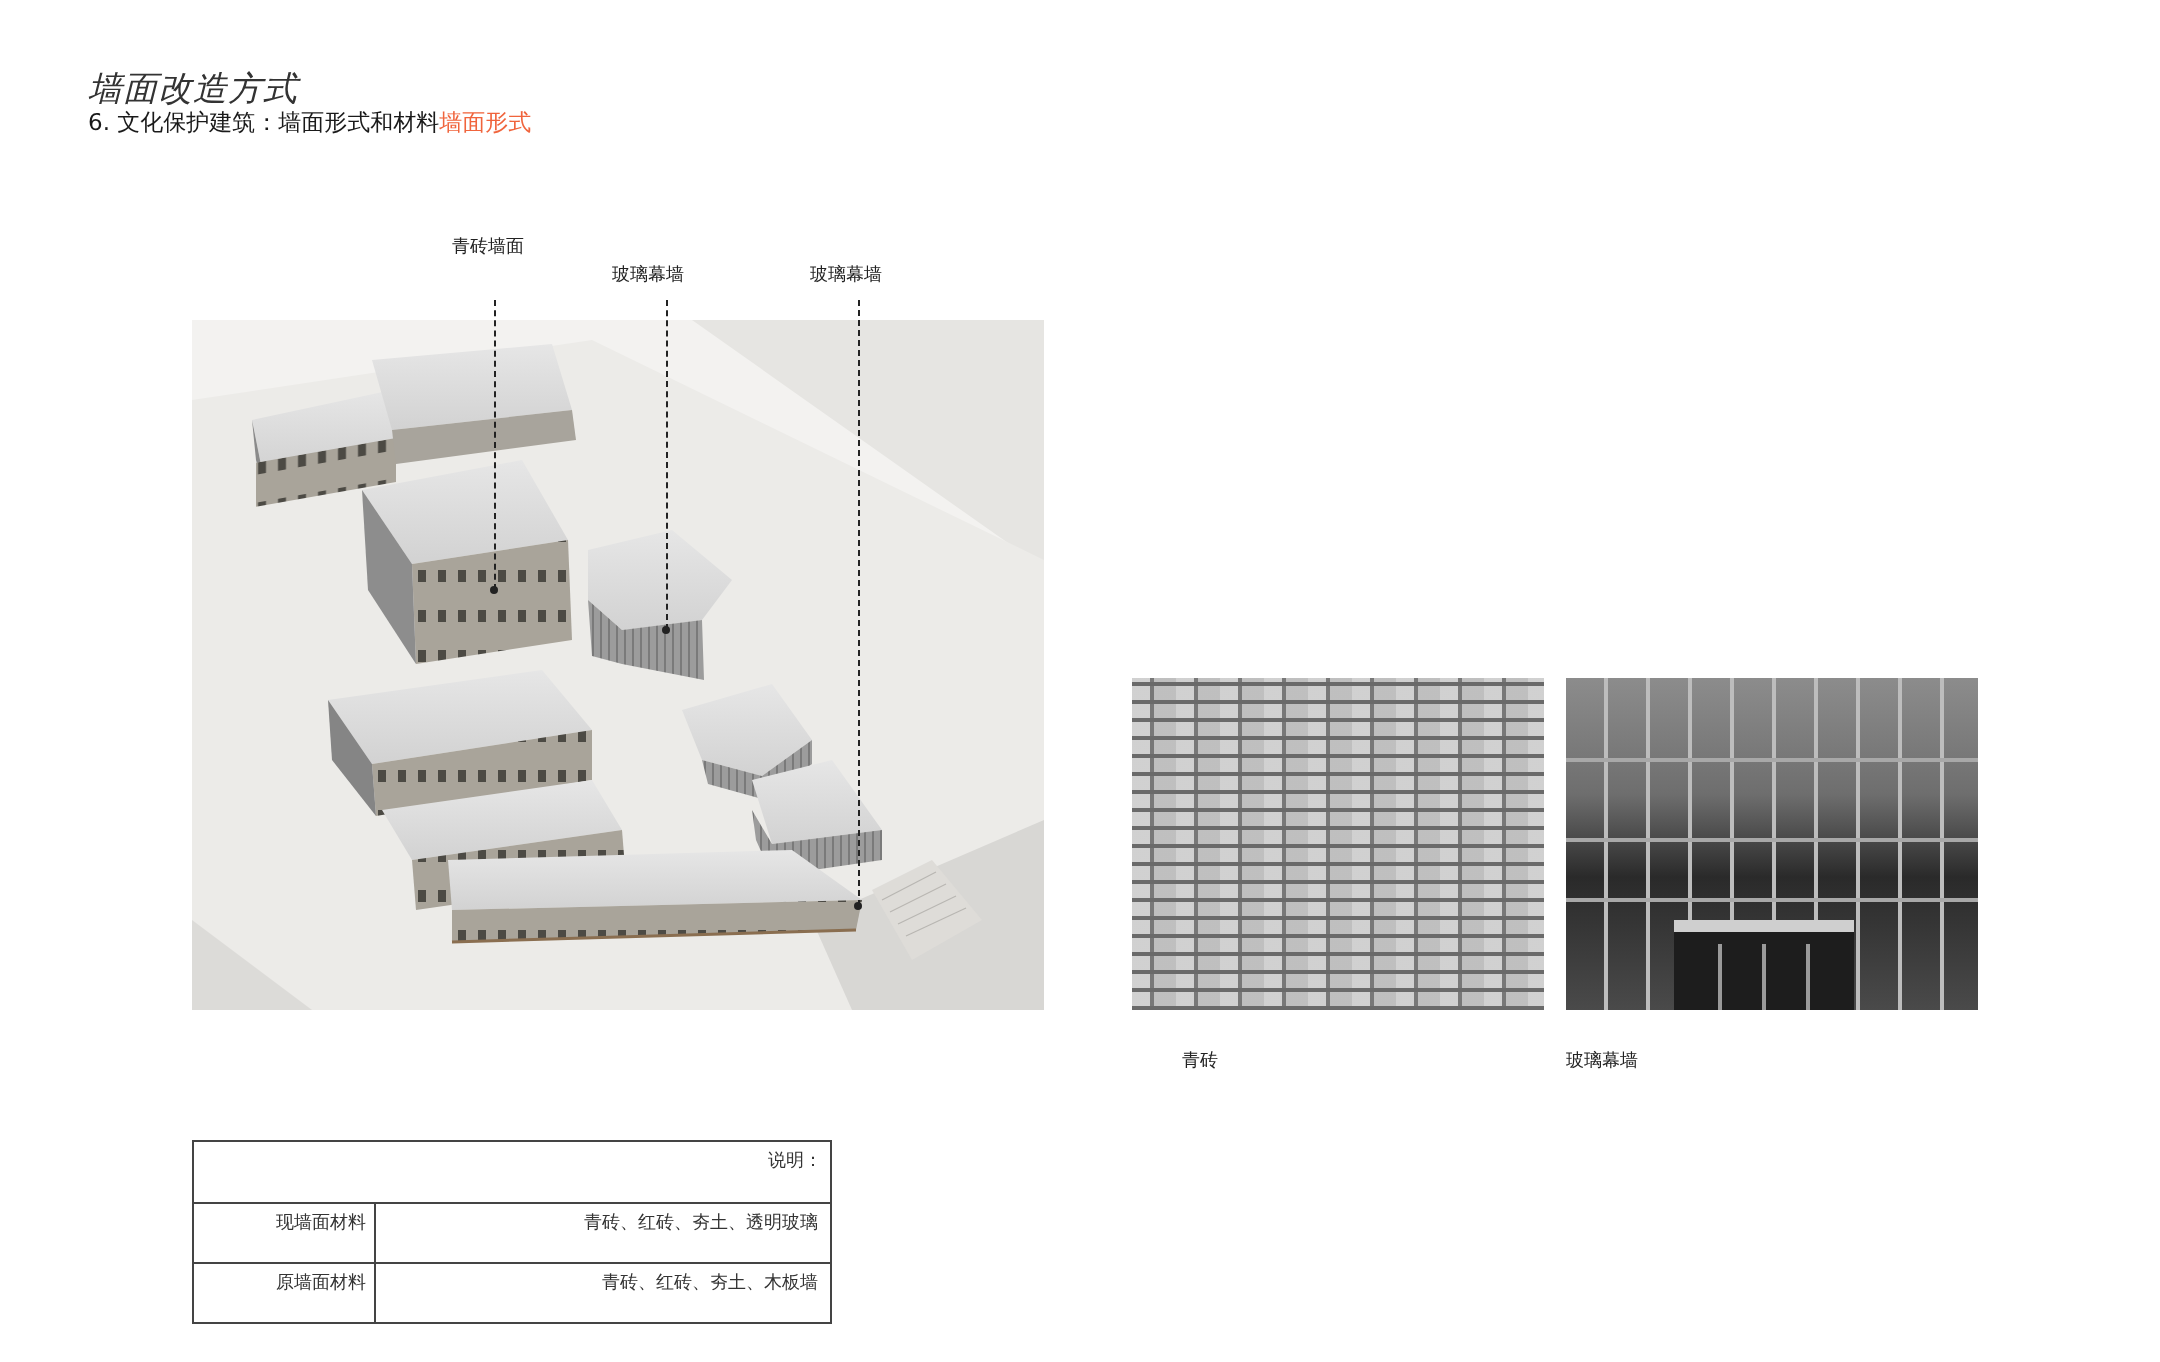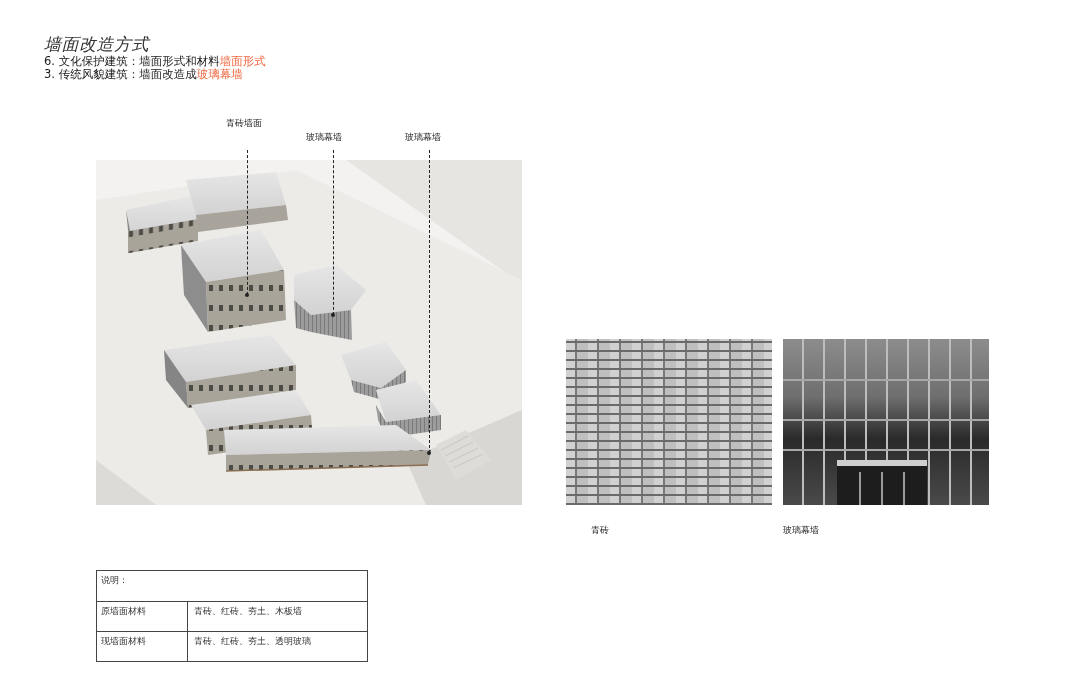--- a/index.html
+++ b/index.html
@@ -29,38 +29,35 @@
     background-image:
       repeating-linear-gradient(90deg, transparent 0px, transparent 19px, #bdbdbd 19px, #bdbdbd 21px),
       linear-gradient(180deg, #8c8c8c 0%, #6e6e6e 35%, #2a2a2a 60%, #4a4a4a 100%);
   }
   .photo-glass .hband { position: absolute; left: 0; right: 0; height: 2px; background: #a8a8a8; }
   .photo-glass .entrance { position: absolute; left: 54px; top: 121px; width: 90px; height: 45px; background: #1d1d1d; border-top: 6px solid #cfcfcf; }
   .photo-glass .door { position: absolute; top: 6px; width: 2px; bottom: 0; background: #9a9a9a; }
 
   .caption { position: absolute; top: 524px; font-size: 9px; color: #222; }
 
-  .notes { position: absolute; left: 96px; top: 570px; width: 272px; height: 92px; border: 1px solid #444; font-size: 9px; color: #333; }
+  .notes { position: absolute; left: 96px; top: 570px; width: 320px; height: 92px; border: 1px solid #444; font-size: 9px; color: #333; text-align: right; }
   .notes .head { height: 31px; border-bottom: 1px solid #444; padding: 3px 4px; }
   .notes .row { display: flex; height: 30px; border-bottom: 1px solid #444; }
   .notes .row:last-child { border-bottom: none; }
   .notes .k { width: 91px; border-right: 1px solid #444; padding: 3px 4px; }
   .notes .v { flex: 1; padding: 3px 6px; }
 </style>
 </head>
 <body>
 
 <div class="title">墙面改造方式</div>
 
 <div class="rules">
   <div class="line">
     <span>6. 文化保护建筑：墙面形式和材料</span><span class="hl">墙面形式</span>
-  </div>
-  <div class="line">
-    <span>3. 传统风貌建筑：墙面改造成</span><span class="hl">玻璃幕墙</span>
   </div>
 </div>
 
 <div class="callout" style="left:226px; top:117px;">青砖墙面</div>
 <div class="callout" style="left:306px; top:131px;">玻璃幕墙</div>
 <div class="callout" style="left:405px; top:131px;">玻璃幕墙</div>
 
 <div class="axo">
   <svg width="426" height="345" viewBox="0 0 426 345">
     <defs>
@@ -141,20 +138,20 @@
     <div class="door" style="left:44px;"></div>
     <div class="door" style="left:66px;"></div>
   </div>
 </div>
 <div class="caption" style="left:591px;">青砖</div>
 <div class="caption" style="left:783px;">玻璃幕墙</div>
 
 <div class="notes">
   <div class="head">说明：</div>
   <div class="row">
+    <div class="k">现墙面材料</div>
+    <div class="v">青砖、红砖、夯土、透明玻璃</div>
+  </div>
+  <div class="row">
     <div class="k">原墙面材料</div>
     <div class="v">青砖、红砖、夯土、木板墙</div>
-  </div>
-  <div class="row">
-    <div class="k">现墙面材料</div>
-    <div class="v">青砖、红砖、夯土、透明玻璃</div>
   </div>
 </div>
 
 </body></html>

